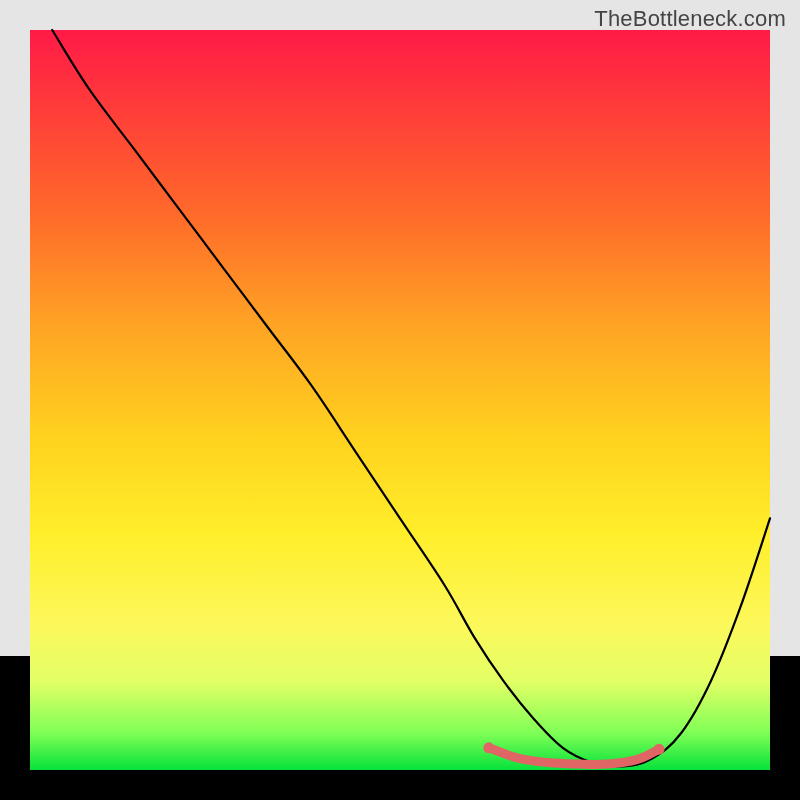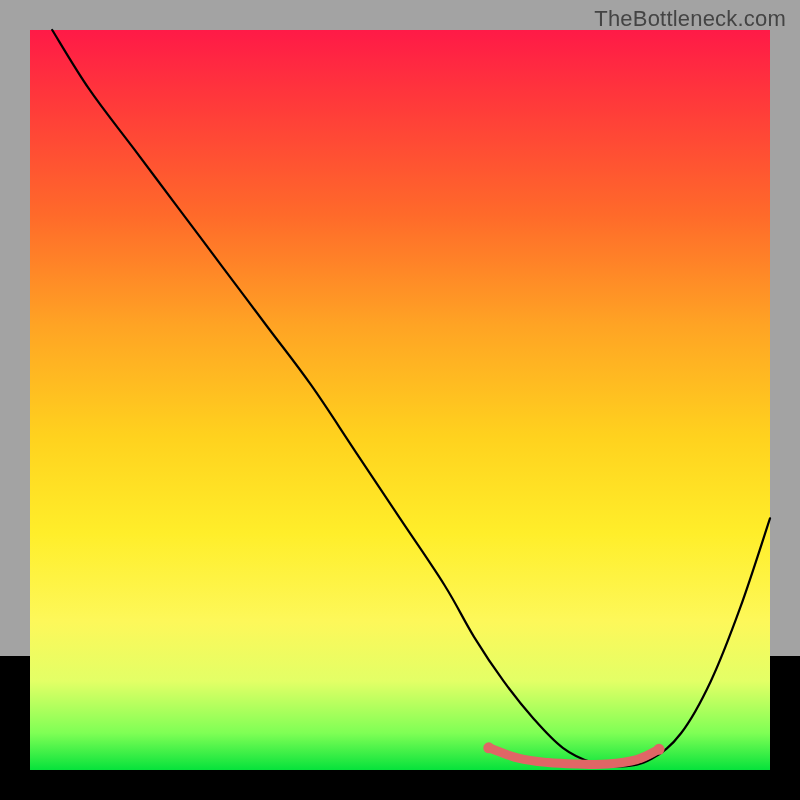--- a/index.html
+++ b/index.html
@@ -8,21 +8,21 @@
     width: 800px;
     height: 800px;
     background: #000;
     font-family: Arial, Helvetica, sans-serif;
     overflow: hidden;
   }
   .frame {
     position: relative;
     width: 800px;
     height: 656px;
-    background: #a3a3a3;
+    background: #e5e5e5;
   }
   .watermark {
     position: absolute;
     top: 6px;
     right: 14px;
     color: #444;
     font-size: 22px;
     font-weight: 500;
     letter-spacing: 0.2px;
     z-index: 10;

